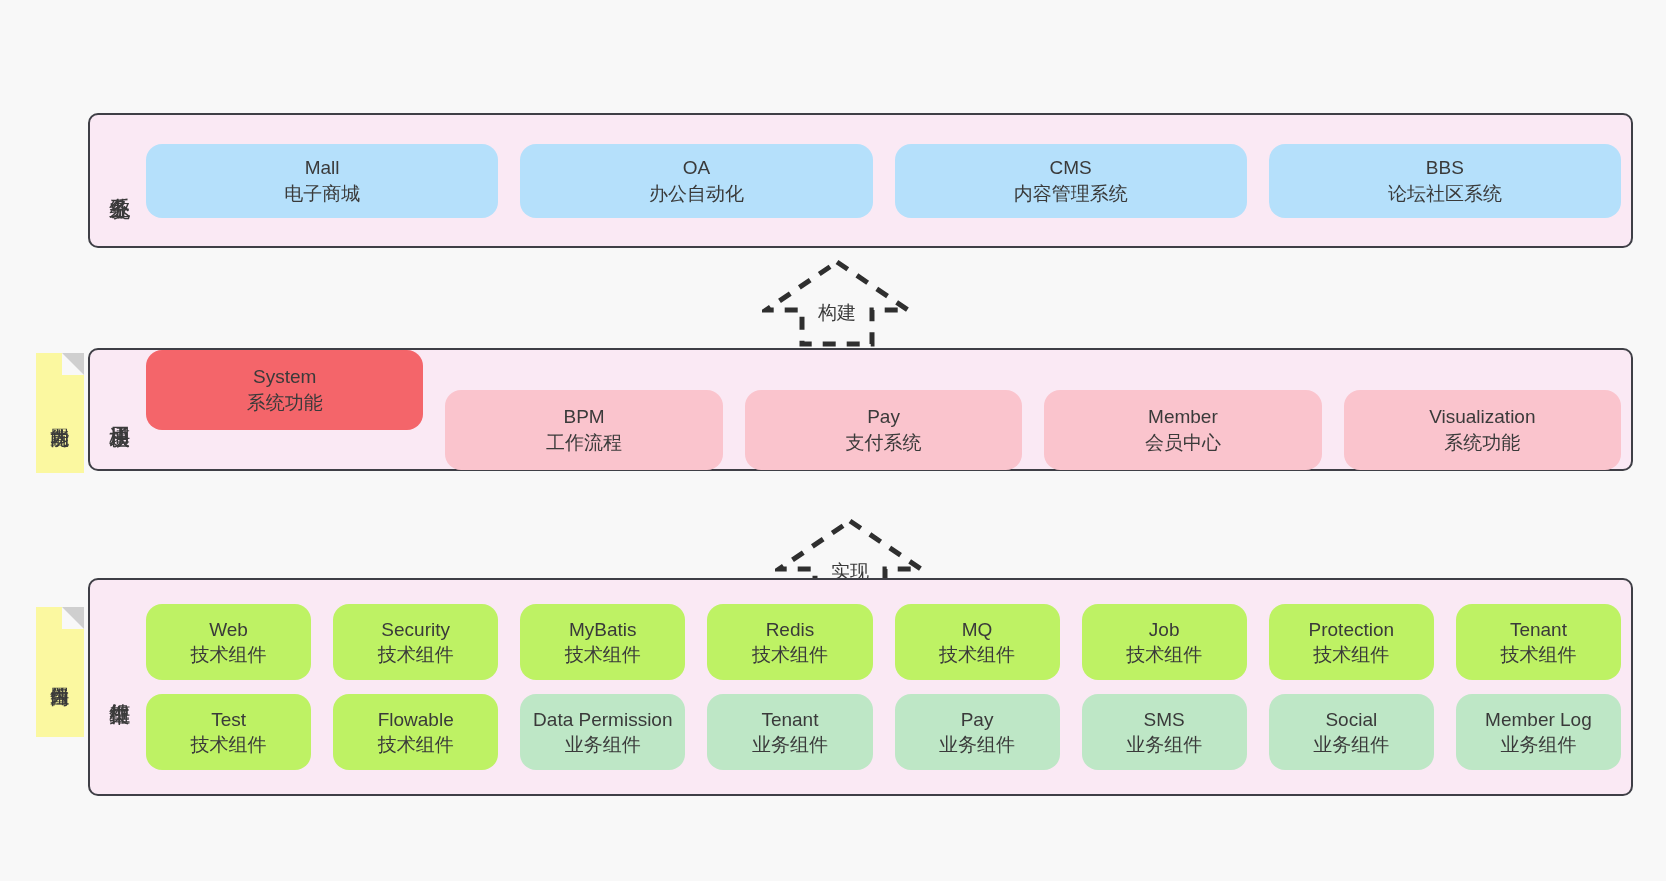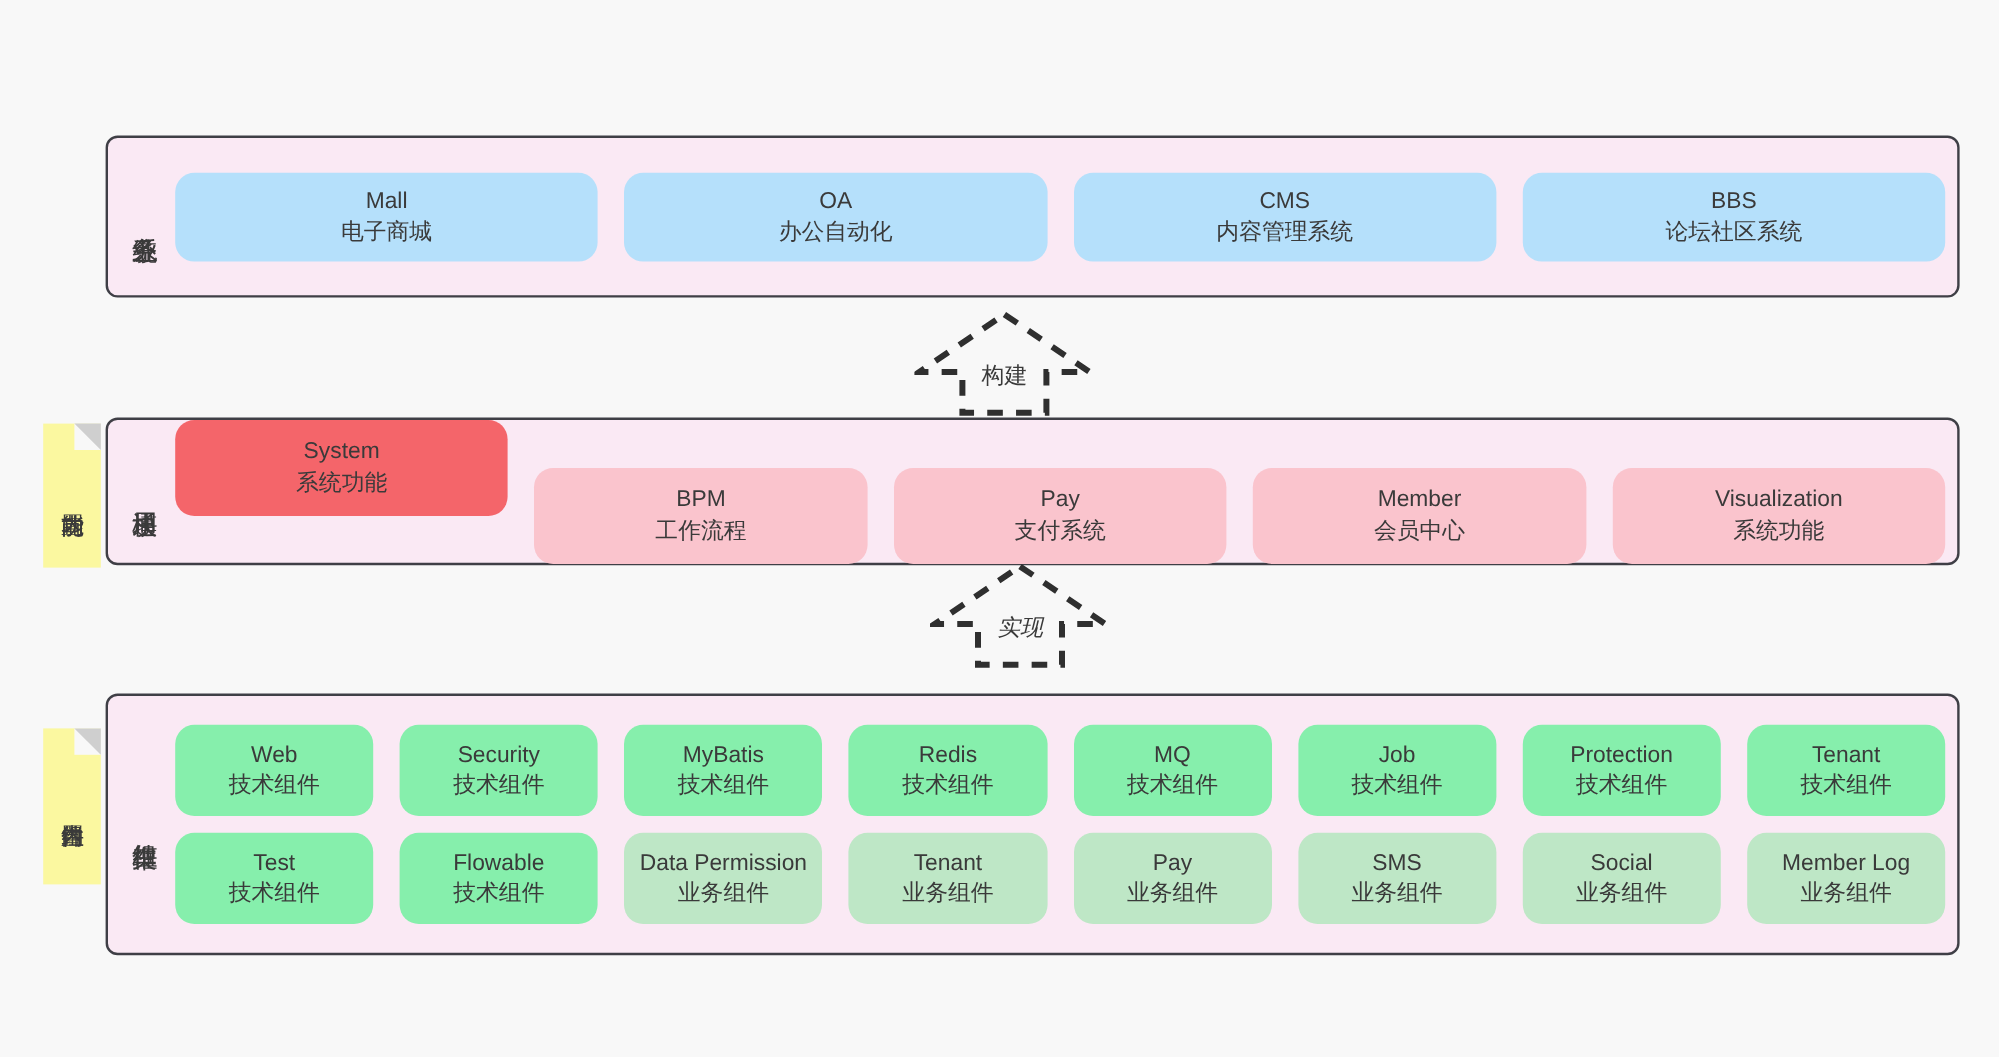--- a/index.html
+++ b/index.html
@@ -68,21 +68,21 @@
     padding: 6px 4px;
     white-space: pre-line;
   }
   .card .c-en { display:block; }
   .card .c-cn { display:block; }
 
   
   .c-blue       { background:#b5e0fb; }
   .c-red        { background:#f4656a; }
   .c-pink       { background:#fac4cd;margin-top:40px; }
-  .c-green      { background:#86efac; }
+  .c-green      { background:#bef264; }
   .c-lightgreen { background:#bee7c6; }
 
   
   #layer-business { left: 88px;  top: 113px; width: 1545px; height: 135px; }
   #layer-common   { left: 88px;  top: 348px; width: 1545px; height: 123px; }
   #layer-framework{ left: 88px;  top: 578px; width: 1545px; height: 218px; }
 
   #layer-business .card  { height: 74px; }
   #layer-common .card    { height: 80px; }
   #layer-framework .card { height: 76px; }
@@ -131,21 +131,21 @@
   .block-arrow .arrow-label {
     position: absolute;
     left: 0; right: 0;
     top: 42px;
     text-align: center;
     font-size: 19px;
     color: #3a3a3a;
     background: transparent;
   }
   #arrow-build   { left: 762px; top: 258px; }
-  #arrow-impl    { left: 775px; top: 468px; font-style: italic; }
+  #arrow-impl    { left: 775px; top: 517px; }
 </style>
 </head>
 <body>
 
 <div class="canvas">
 
   <div class="layer" id="layer-business">
     <div class="layer-title">业务系统</div>
     <div class="layer-body">
       <div class="row">

